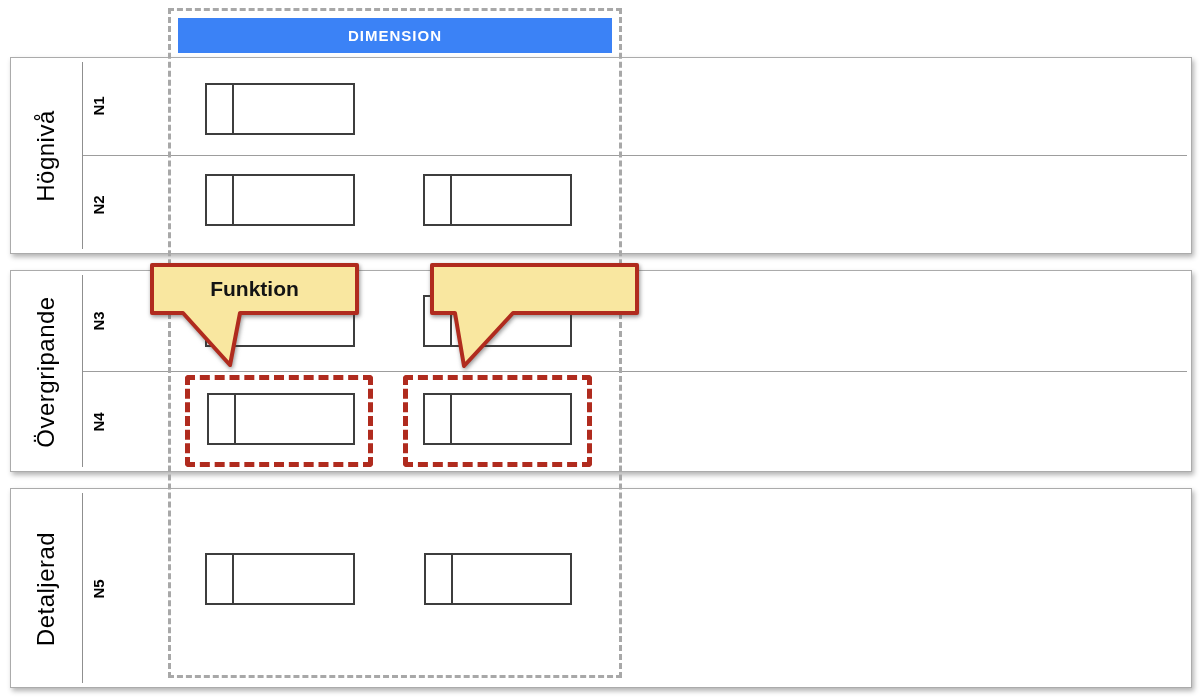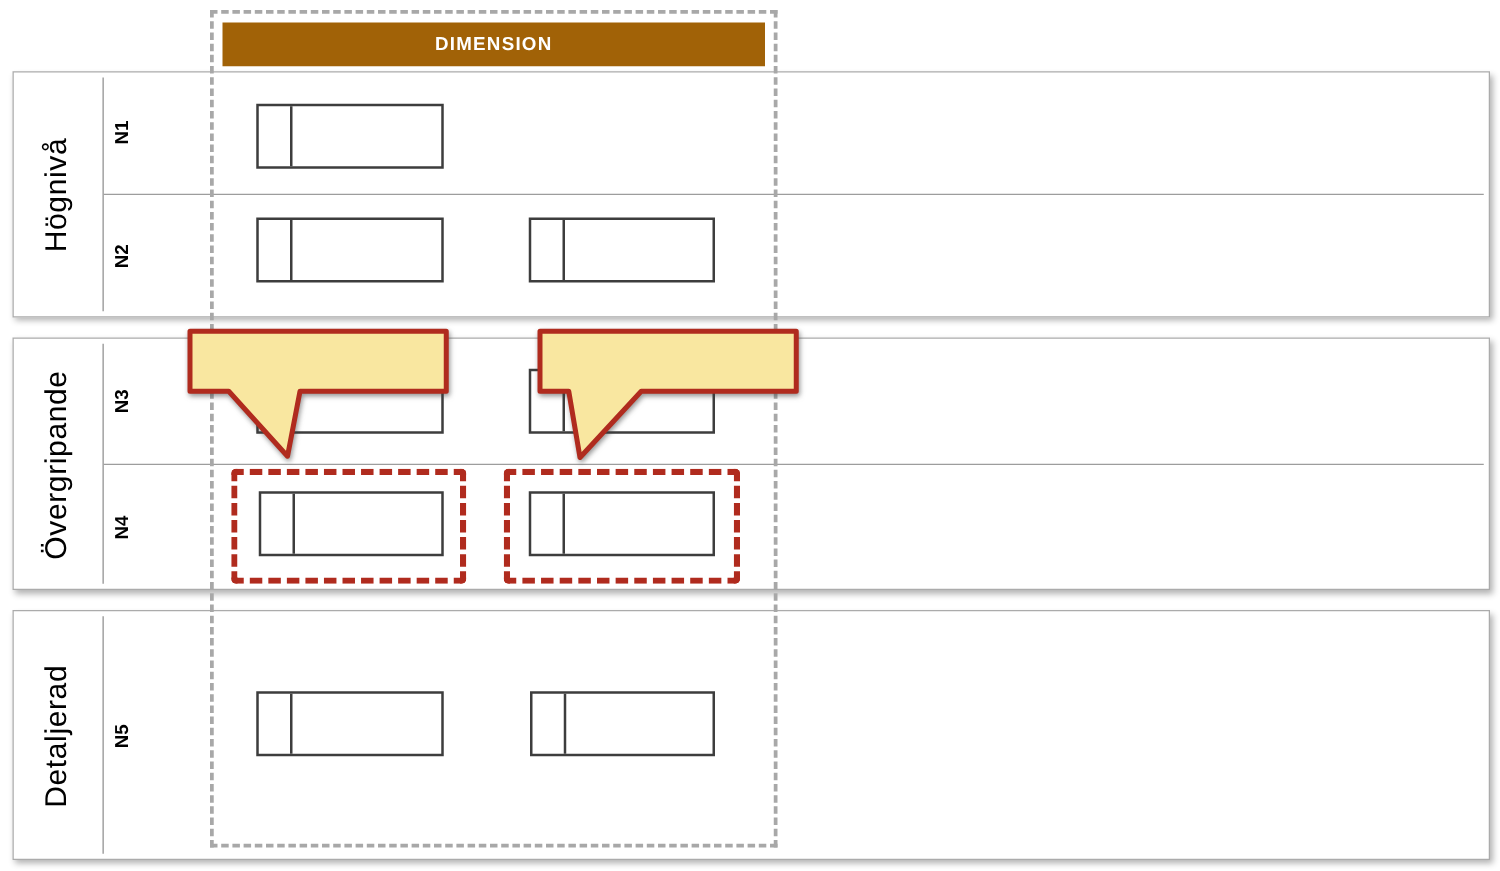--- a/index.html
+++ b/index.html
@@ -34,21 +34,21 @@
   .row-label   { font-size:15px; font-weight:bold; }
 
   
   .dim-frame {
     position:absolute; left:168px; top:8px; width:454px; height:670px;
     border:3px dashed #a8a8a8; box-sizing:border-box; z-index:2;
     pointer-events:none;
   }
   .dim-header {
     position:absolute; left:178px; top:18px; width:434px; height:35px;
-    background:#a16207; color:#ffffff; font-size:15px; font-weight:bold;
+    background:#3b82f6; color:#ffffff; font-size:15px; font-weight:bold;
     letter-spacing:1px; text-align:center; line-height:35px; z-index:2;
   }
 
   
   .cbox {
     position:absolute; height:52px; background:#ffffff;
     border:2px solid #3d3d3d; box-sizing:border-box; z-index:3;
   }
   .cbox .sep {
     position:absolute; left:25px; top:0; bottom:0; width:2px; background:#3d3d3d;
@@ -128,18 +128,19 @@
   <div class="cbox" style="left:424px; top:553px; width:148px">
       <span class="sep"></span>
     </div>
 
   <div class="hl-rect" style="left:185px; width:188px"></div>
   <div class="hl-rect" style="left:403px; width:189px"></div>
 
   <svg class="callout-svg" style="left:149px; top:262px" width="212" height="108" viewBox="0 0 212 108">
     <path d="M3,3 H208 V51 H91 L81,103 L34,51 H3 Z" fill="#F9E7A0" stroke="#B02B1E" stroke-width="4" stroke-linejoin="round"></path>
   </svg>
+  <span class="callout-label" style="left:152px; top:265px">Funktion</span>
 
   <svg class="callout-svg" style="left:429px; top:262px" width="212" height="108" viewBox="0 0 212 108">
     <path d="M3,3 H208 V51 H84 L35,104 L26,51 H3 Z" fill="#F9E7A0" stroke="#B02B1E" stroke-width="4" stroke-linejoin="round"></path>
   </svg>
 
 </div>
 
 </body></html>

